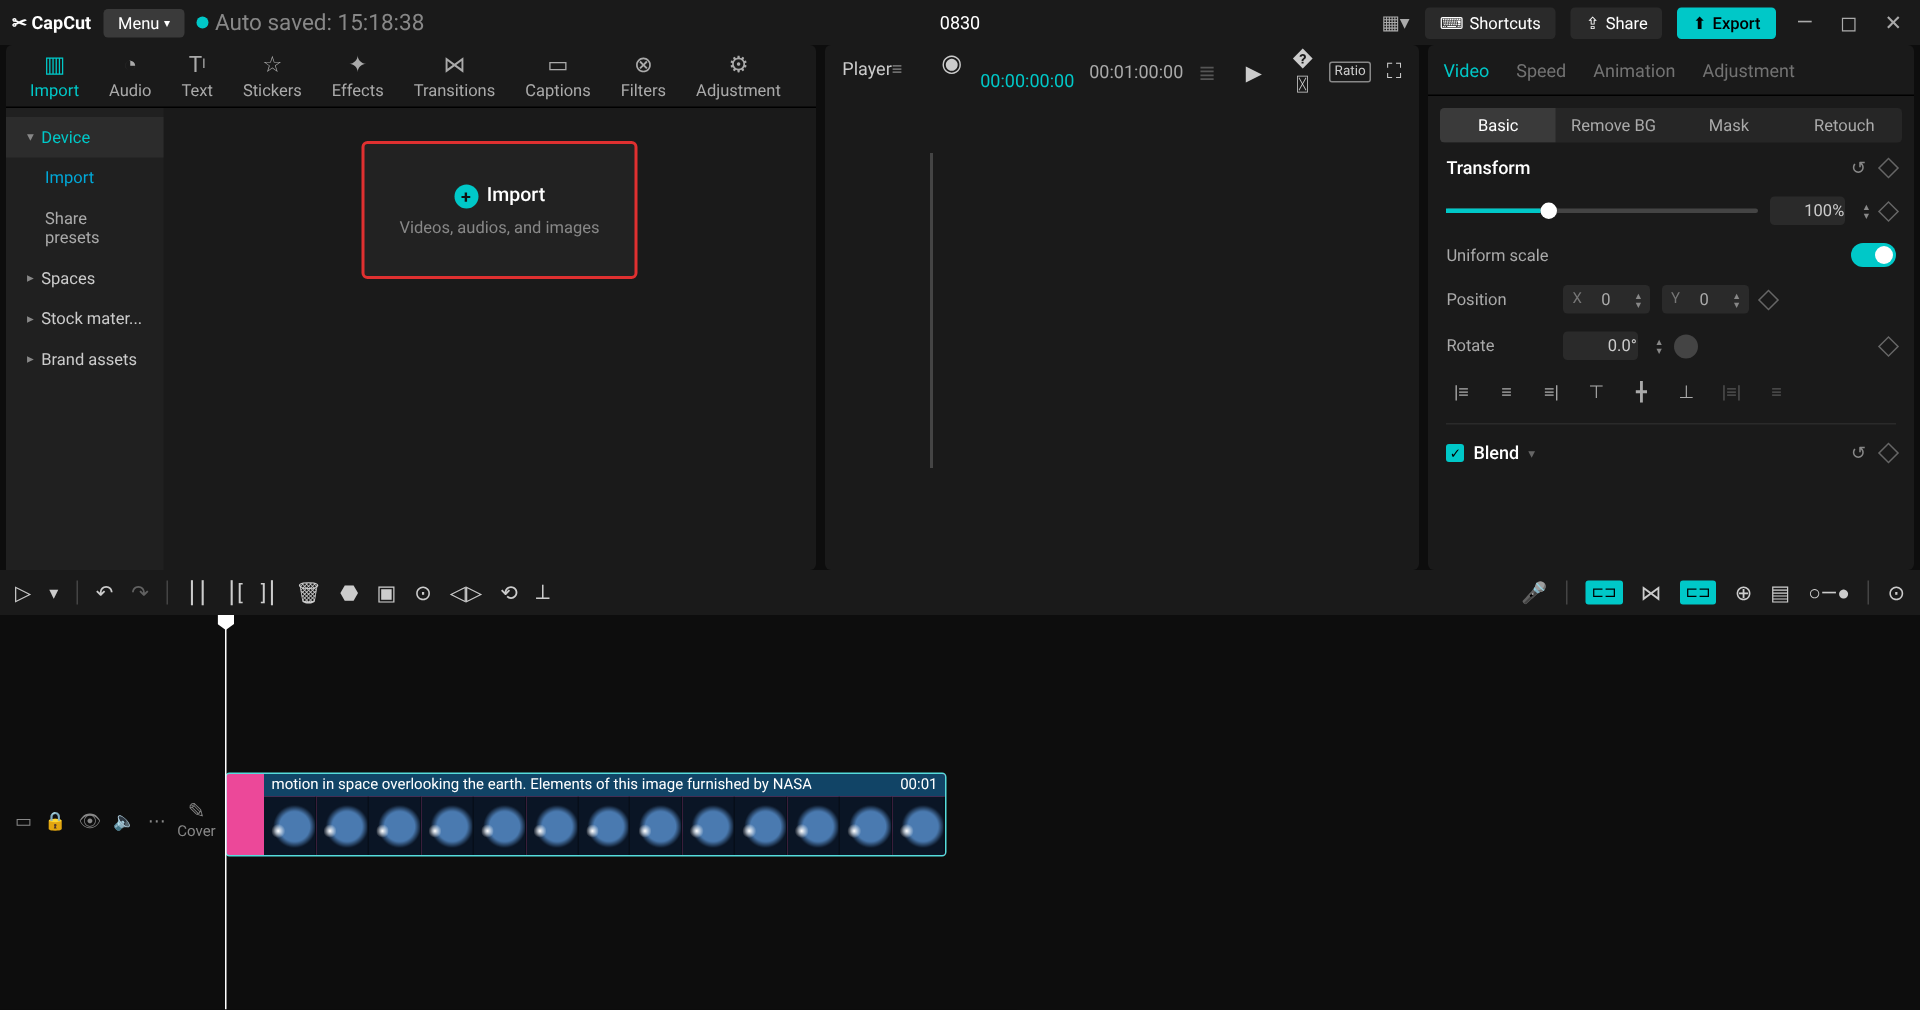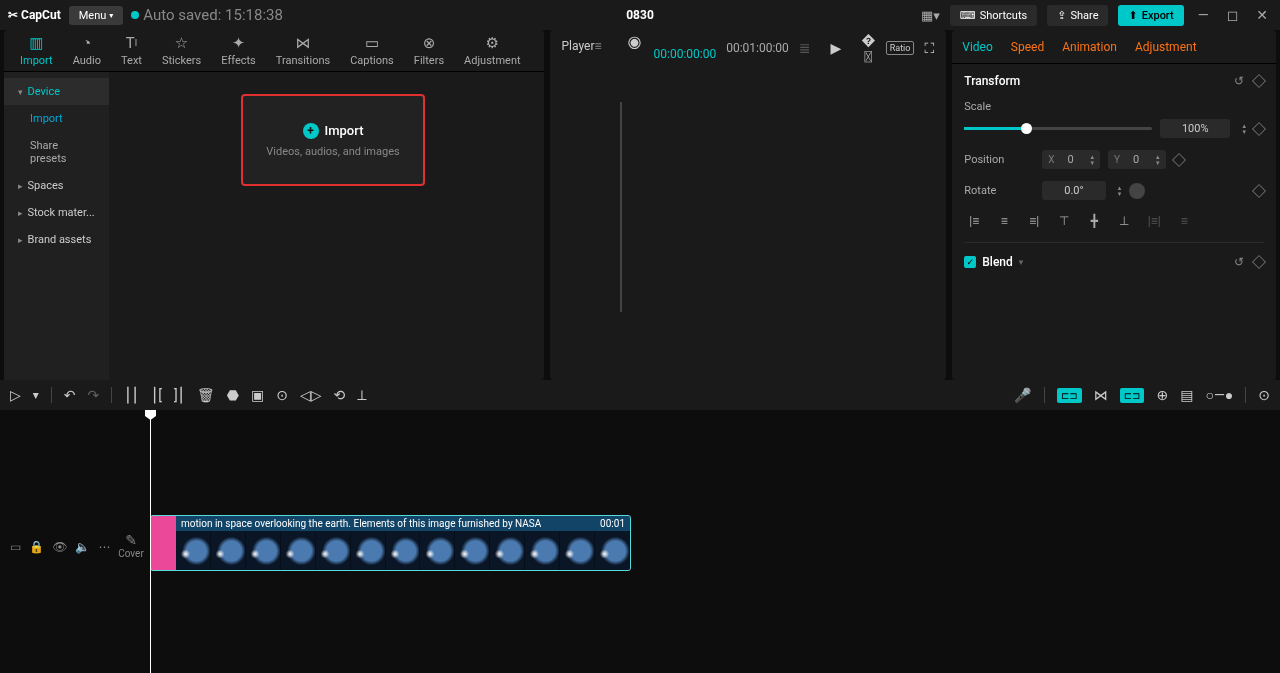--- a/index.html
+++ b/index.html
@@ -3,21 +3,21 @@
 <meta charset="utf-8">
 <style>
 * { margin: 0; padding: 0; box-sizing: border-box; font-family: -apple-system, BlinkMacSystemFont, "Segoe UI", Roboto, sans-serif; }
 body { background: #0d0d0d; color: #ccc; font-size: 12px; width: 1280px; height: 673px; overflow: hidden; }
 
 .titlebar { height: 30px; background: #1a1a1a; display: flex; align-items: center; padding: 0 8px; gap: 8px; }
 .titlebar .logo { font-weight: bold; color: #fff; font-size: 12px; display: flex; align-items: center; gap: 3px; }
 .titlebar .menu-btn { background: #3a3a3a; padding: 3px 10px; border-radius: 3px; color: #fff; font-size: 11px; cursor: pointer; display: flex; align-items: center; gap: 3px; }
 .titlebar .autosave { color: #888; font-size: 15px; display: flex; align-items: center; gap: 4px; }
 .titlebar .autosave .dot { width: 8px; height: 8px; background: #00c8c8; border-radius: 50%; }
-.titlebar .proj-title { position: absolute; left: 50%; transform: translateX(-50%); color: #fff; font-size: 12px; font-weight: 700; }
+.titlebar .proj-title { position: absolute; left: 50%; transform: translateX(-50%); color: #fff; font-size: 12px; font-weight: 400; }
 .titlebar .right-controls { margin-left: auto; display: flex; align-items: center; gap: 10px; }
 .titlebar .tb-btn { background: #2a2a2a; padding: 4px 10px; border-radius: 3px; color: #fff; font-size: 11px; display: flex; align-items: center; gap: 4px; cursor: pointer; }
 .titlebar .tb-btn.export { background: #00c8c8; color: #000; font-weight: 500; }
 .titlebar .winctrl { color: #aaa; font-size: 14px; cursor: pointer; padding: 0 4px; }
 
 .main-area { display: flex; height: 350px; gap: 6px; padding: 0 4px; }
 
 .left-panel { width: 550px; background: #1a1a1a; display: flex; flex-direction: column; border-radius: 4px; }
 .tab-row { display: flex; height: 42px; border-bottom: 1px solid #000; padding: 0 6px; }
 .tab-item { display: flex; flex-direction: column; align-items: center; justify-content: center; padding: 4px 10px; color: #aaa; font-size: 11px; cursor: pointer; gap: 2px; }
@@ -53,33 +53,33 @@
 .player-icon-below { text-align:center; color:#ccc; font-size:16px; padding-top:2px;}
 .player-controls { height: 36px; display: flex; align-items: center; padding: 0 12px; gap: 10px; }
 .pc-time { color: #00c8c8; font-size: 12px; margin-top: 11px; }
 .pc-dur { color: #aaa; font-size: 12px; }
 .pc-spacer { flex: 1; }
 .pc-icon { color: #ccc; font-size: 14px; cursor: pointer; }
 .ratio-box { border:1px solid #888; padding:1px 3px; font-size:9px; border-radius:2px;}
 
 .props-panel { width: 330px; background: #1a1a1a; border-radius: 4px; display: flex; flex-direction: column; }
 .props-tabs { display: flex; height: 34px; border-bottom: 1px solid #000; padding: 0 10px; gap: 18px; align-items: center; }
-.props-tab { font-size: 12px; color: #f97316; cursor: pointer; }
+.props-tab { font-size: 12px; color: #737373; cursor: pointer; }
 .props-tab.active { color: #00c8c8; }
 .props-subtabs { display: flex; margin: 8px 8px 0; background: #262626; border-radius: 3px; overflow:hidden; }
 .props-subtab { flex: 1; text-align: center; padding: 5px 0; font-size: 11px; color: #aaa; cursor: pointer; }
 .props-subtab.active { background: #3a3a3a; color: #fff; }
 .props-body { padding: 10px 12px; display: flex; flex-direction: column; gap: 12px; font-size: 11px; }
 .prop-section-head { display: flex; align-items: center; justify-content: space-between; color: #fff; font-weight: 500; font-size: 12px; }
 .prop-row { display: flex; align-items: center; gap: 8px; color: #aaa; }
 .prop-label { width: 70px; }
 .slider { flex:1; height: 3px; background: #444; position: relative; border-radius: 2px; }
 .slider .fill { position:absolute; left:0; top:0; bottom:0; background:#00c8c8; width:30%; }
 .slider .thumb { position:absolute; top:-4px; width:11px; height:11px; background:#fff; border-radius:50%; left:30%; }
-.num-box { background:#2a2a2a; padding:3px 22px; border-radius:3px; color:#ccc; min-width:50px; text-align:left; position:relative; }
+.num-box { background:#2a2a2a; padding:3px 1px; border-radius:3px; color:#ccc; min-width:50px; text-align:right; position:relative; }
 .spin { display:inline-flex; flex-direction:column; margin-left:4px; font-size:7px; color:#888; line-height:6px; }
 .kf-diamond { width:10px; height:10px; transform:rotate(45deg); border:1px solid #666; }
 .toggle { width: 30px; height: 16px; background: #00c8c8; border-radius: 8px; position: relative; cursor:pointer; }
 .toggle .knob { position:absolute; right:2px; top:2px; width:12px; height:12px; background:#fff; border-radius:50%; }
 .coord-box { background:#2a2a2a; padding:3px 6px; border-radius:3px; display:flex; align-items:center; gap:6px; }
 .coord-label { color:#777; font-size:10px; }
 .align-row { display:flex; gap:10px; }
 .align-btn { width:20px; height:18px; display:flex; align-items:center; justify-content:center; color:#aaa; font-size:12px; cursor:pointer; }
 .mini-kf { color:#888; font-size:12px; cursor:pointer; }
 .blend-head { display:flex; align-items:center; gap:6px; }
@@ -257,41 +257,50 @@
     </div>
   </div>
 
   <div class="props-panel">
     <div class="props-tabs">
       <span class="props-tab active">Video</span>
       <span class="props-tab">Speed</span>
       <span class="props-tab">Animation</span>
       <span class="props-tab">Adjustment</span>
     </div>
+    <div class="props-subtabs">
+      <span class="props-subtab active">Basic</span>
+      <span class="props-subtab">Remove BG</span>
+      <span class="props-subtab">Mask</span>
+      <span class="props-subtab">Retouch</span>
+    </div>
     <div class="props-body">
       <div class="prop-section-head">
         <span>Transform</span>
         <span style="display:flex;gap:10px;align-items:center;">
           <span class="mini-kf">↺</span>
           <span class="kf-diamond"></span>
         </span>
       </div>
       <div>
-        <div class="prop-row" style="margin-bottom:6px;">
-          <span class="prop-label">Scale</span>
-        </div>
         <div class="prop-row">
           <div class="slider">
               <div class="fill"></div>
               <div class="thumb"></div>
             </div>
           <div class="num-box"><span>100%</span></div>
           <span class="spin">▴<br>▾</span>
           <span class="kf-diamond"></span>
         </div>
+      </div>
+      <div class="prop-row" style="justify-content:space-between;">
+        <span>Uniform scale</span>
+        <div class="toggle">
+            <div class="knob"></div>
+          </div>
       </div>
       <div class="prop-row">
         <span class="prop-label">Position</span>
         <div class="coord-box">
           <span class="coord-label">X</span>
           <span style="min-width:20px;text-align:center;">0</span>
           <span class="spin">▴<br>▾</span>
         </div>
         <div class="coord-box">
           <span class="coord-label">Y</span>

